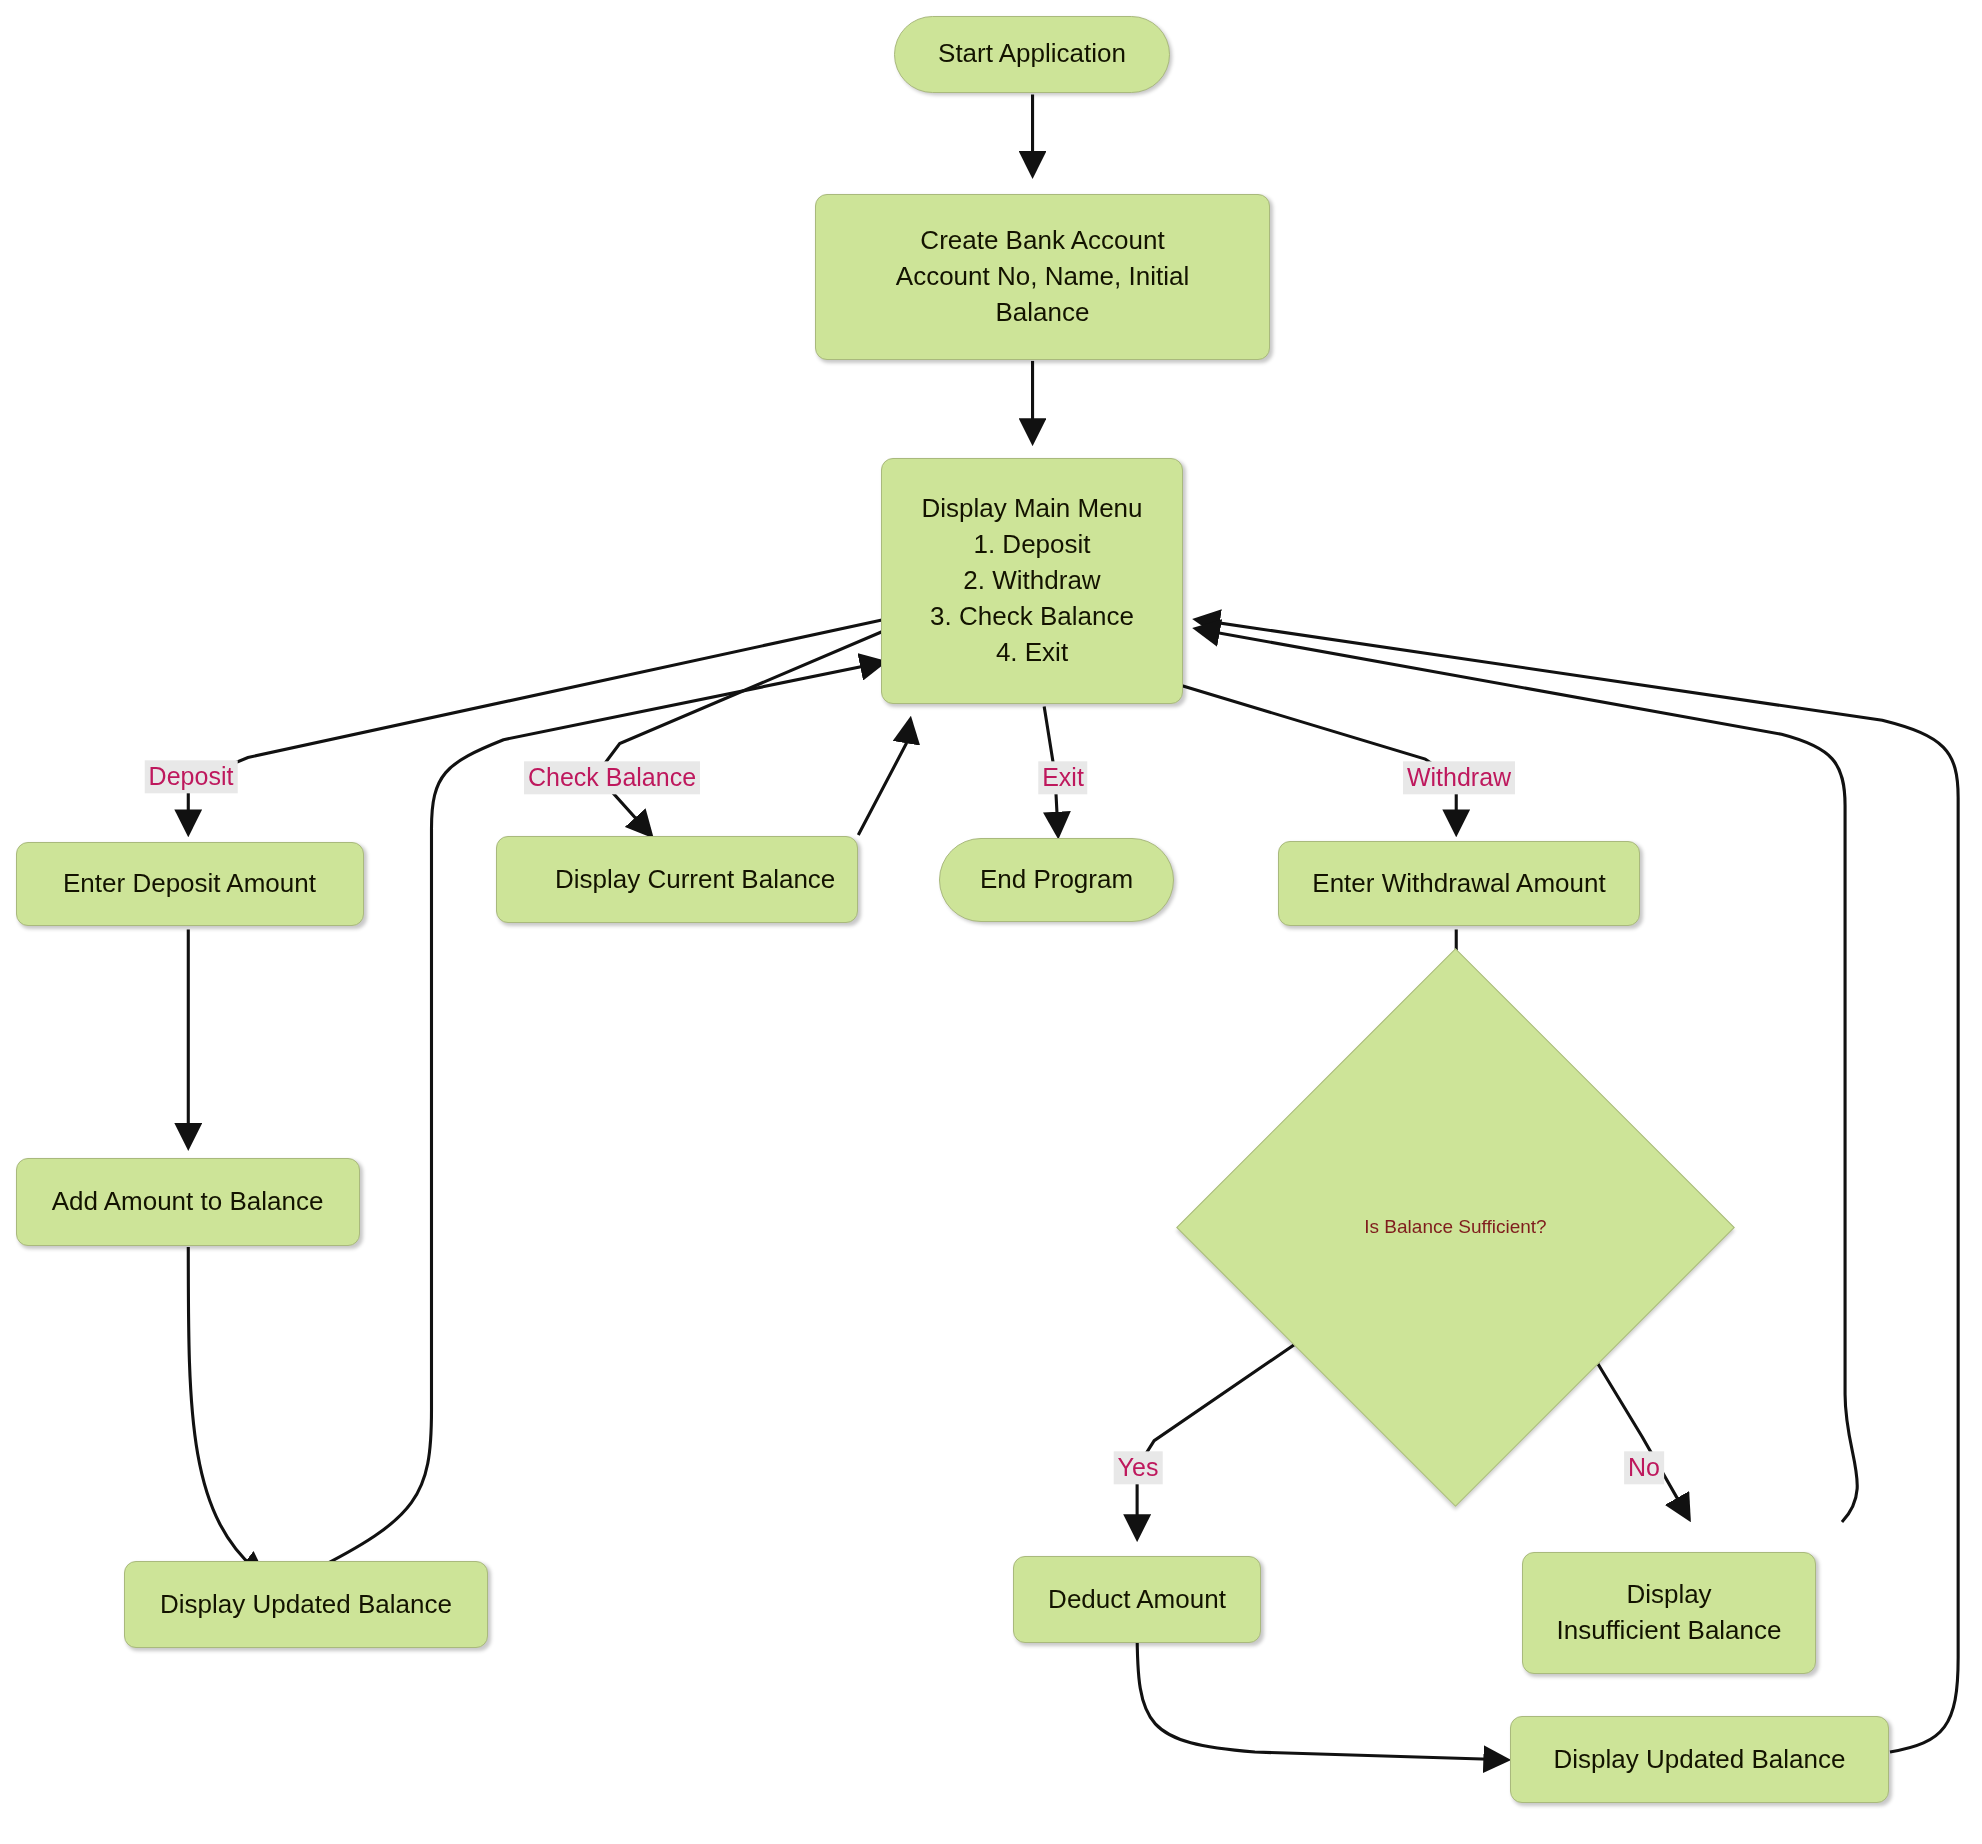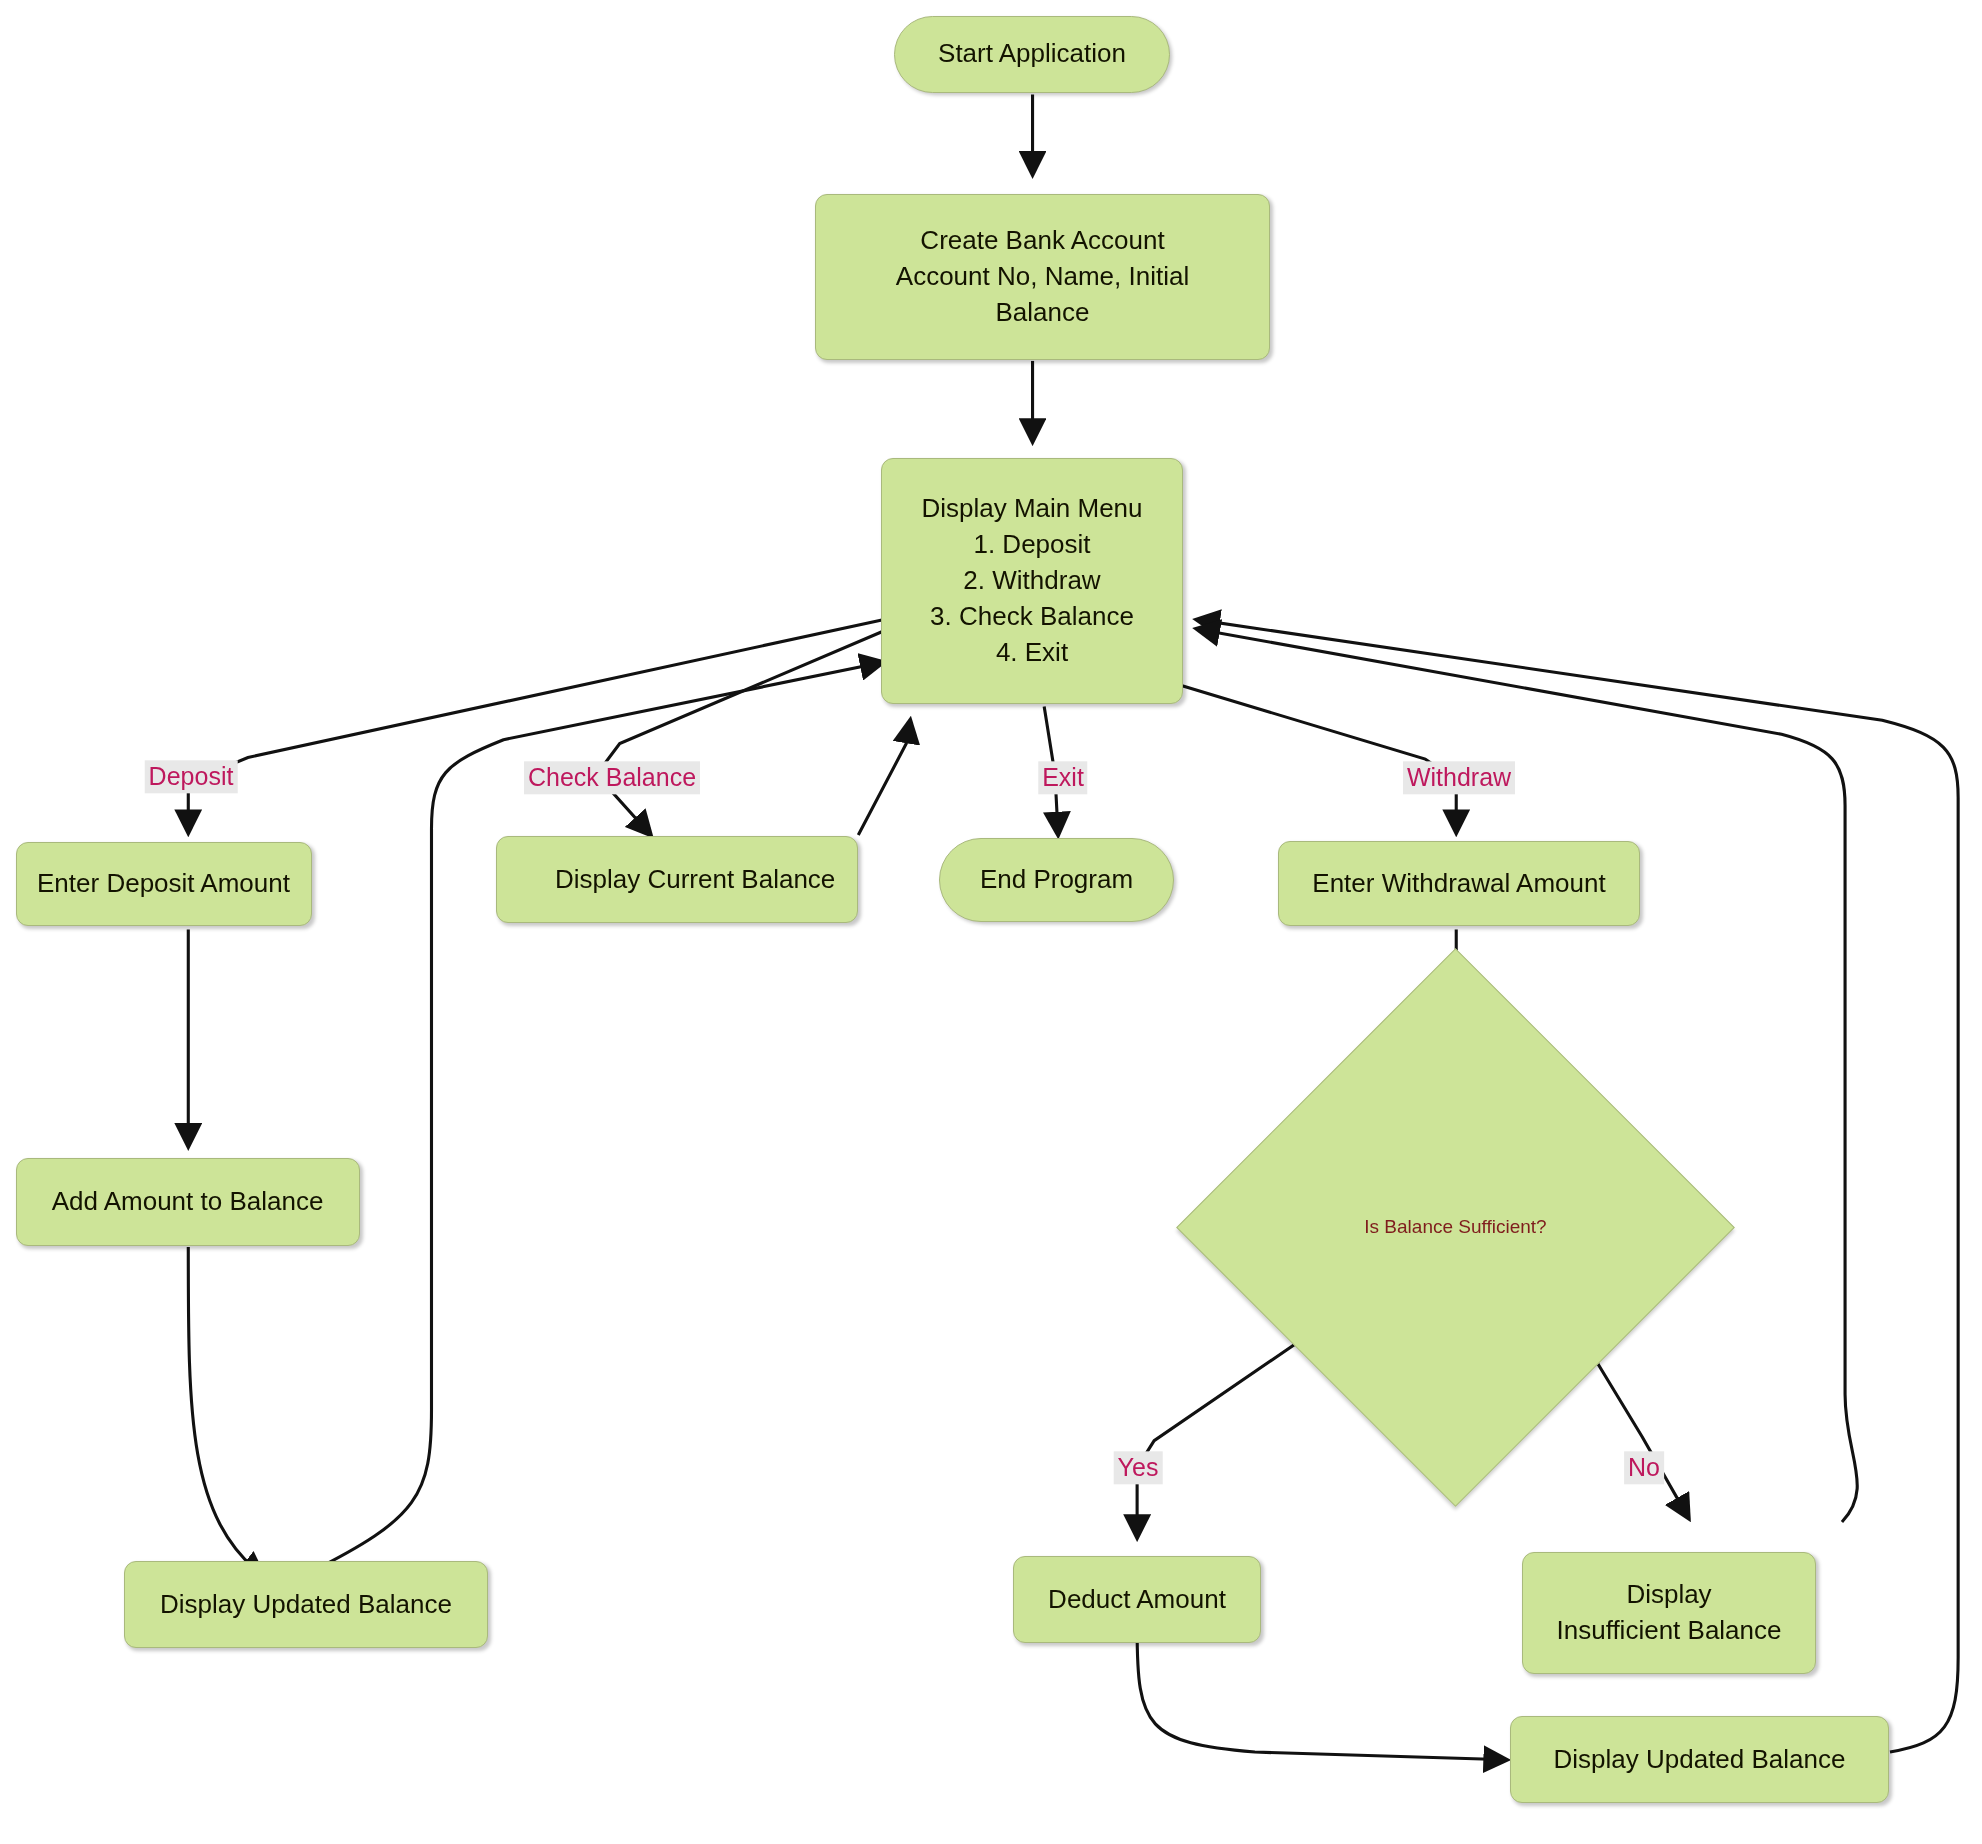--- a/index.html
+++ b/index.html
@@ -143,21 +143,21 @@
   </div>
 
   <div class="node process" style="left:881px; top:458px; width:302px; height:246px;">
     <span>Display Main Menu
 1. Deposit
 2. Withdraw
 3. Check Balance
 4. Exit</span>
   </div>
 
-  <div class="node process" style="left:15.5px; top:842px; width:296px; height:84px;">
+  <div class="node process" style="left:15.5px; top:842px; width:348px; height:84px;">
     <span>Enter Deposit Amount</span>
   </div>
 
   <div class="node process" style="left:15.5px; top:1158px; width:344px; height:88px;">
     <span>Add Amount to Balance</span>
   </div>
 
   <div class="node process" style="left:124px; top:1561px; width:364px; height:87px;">
     <span>Display Updated Balance</span>
   </div>

